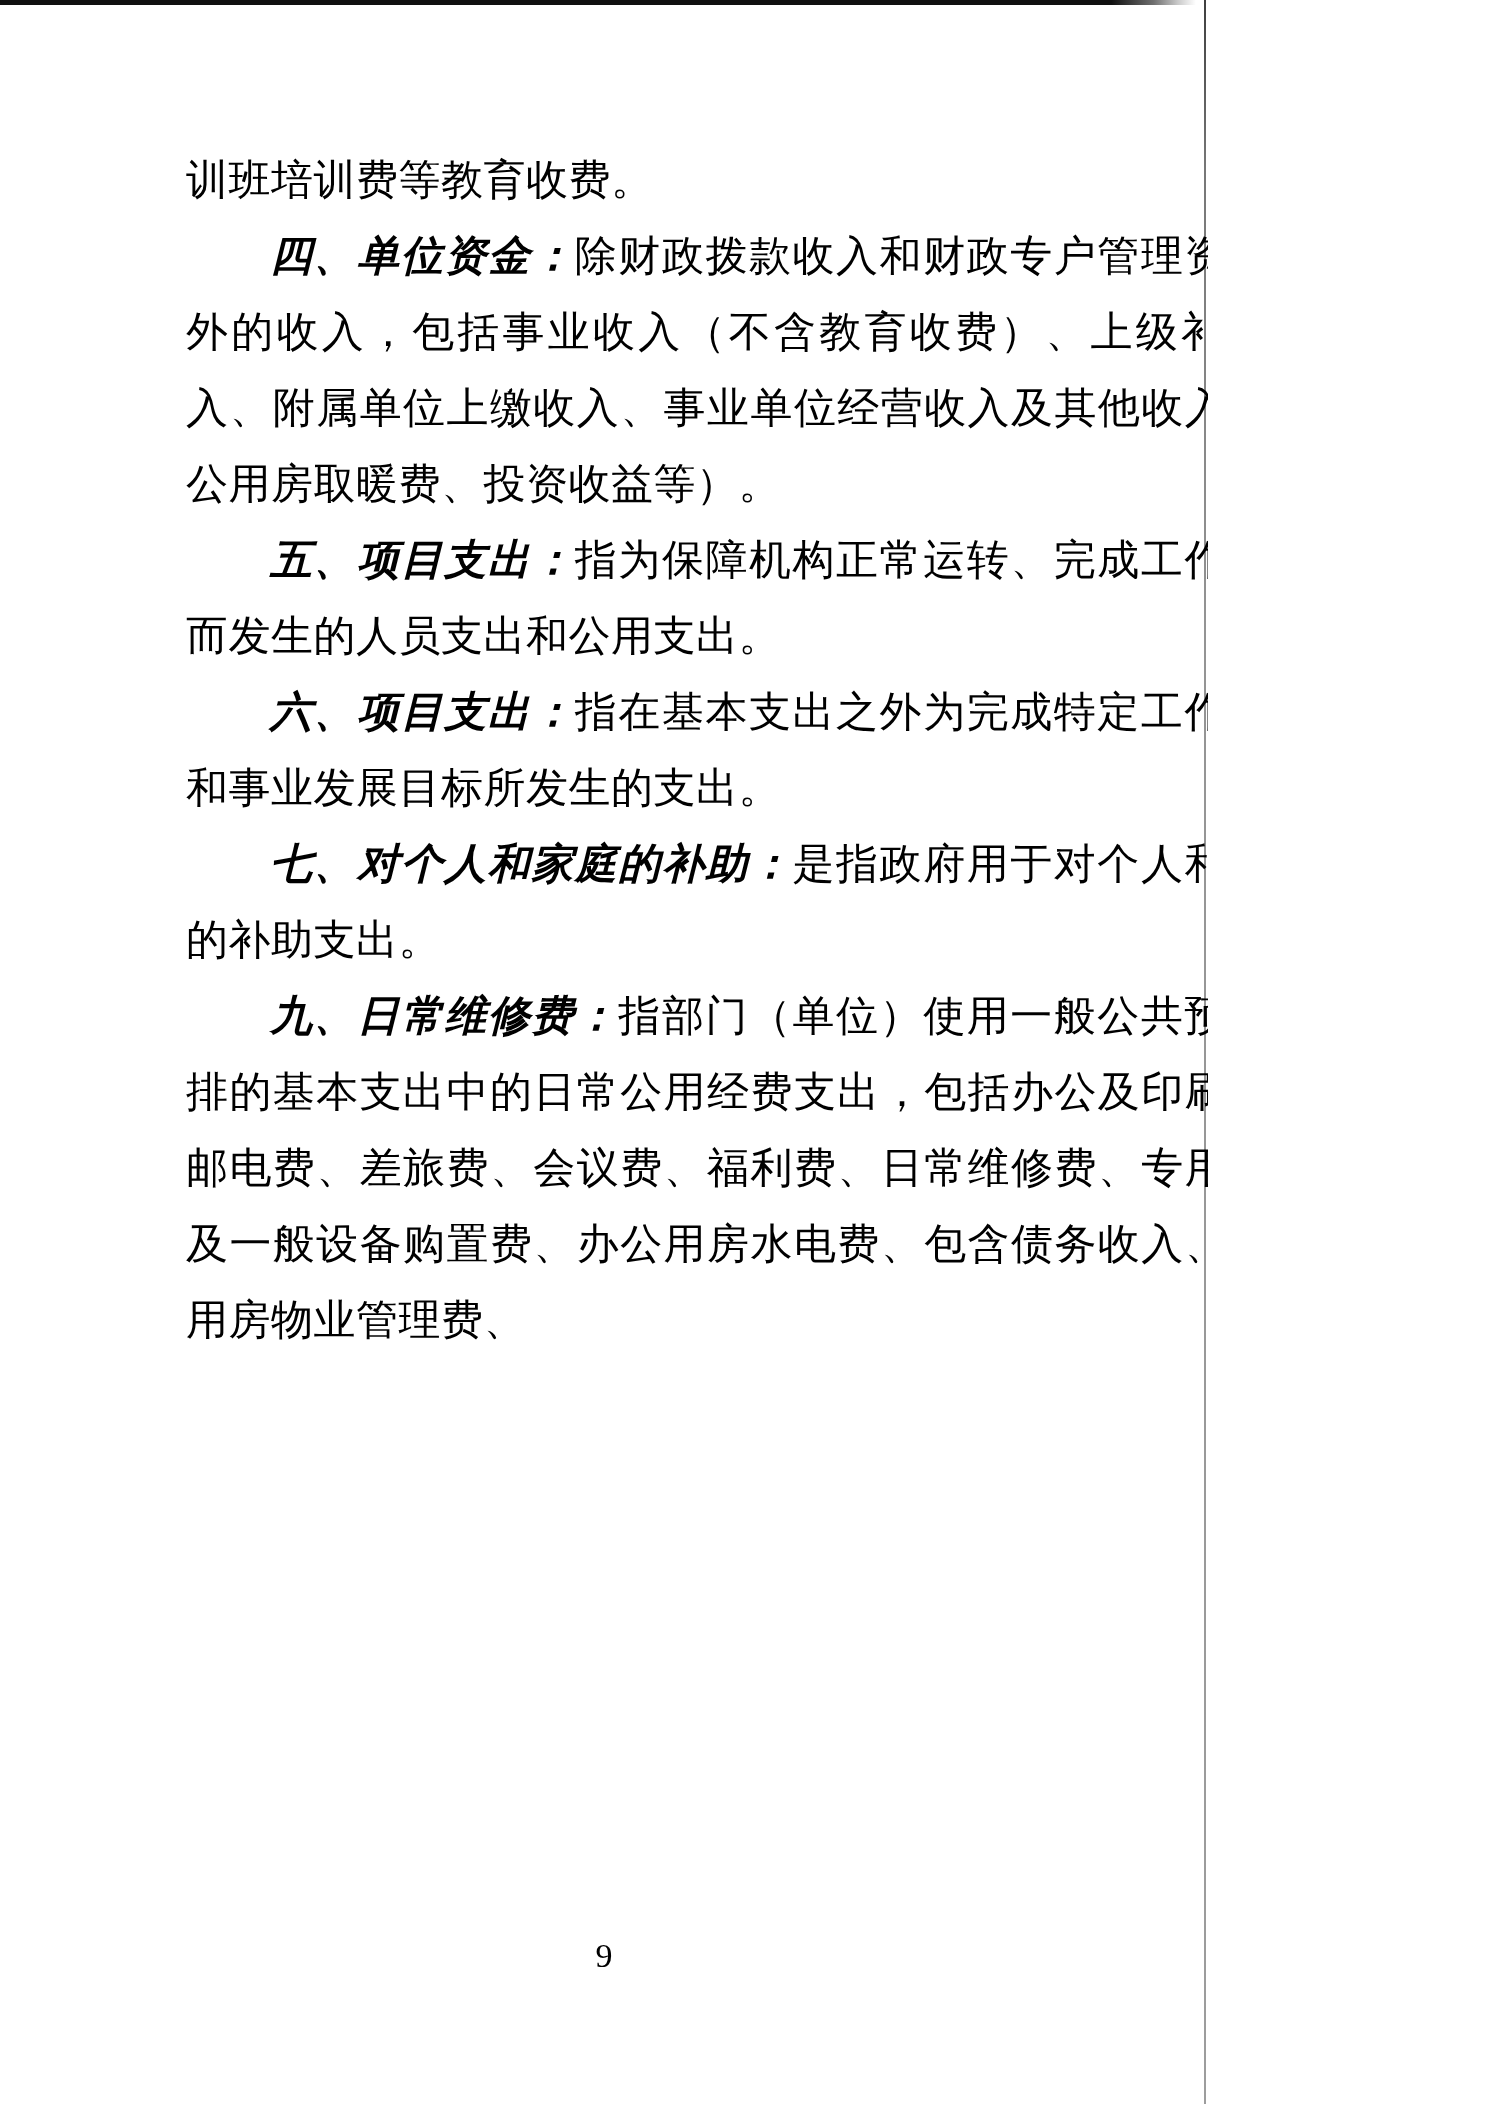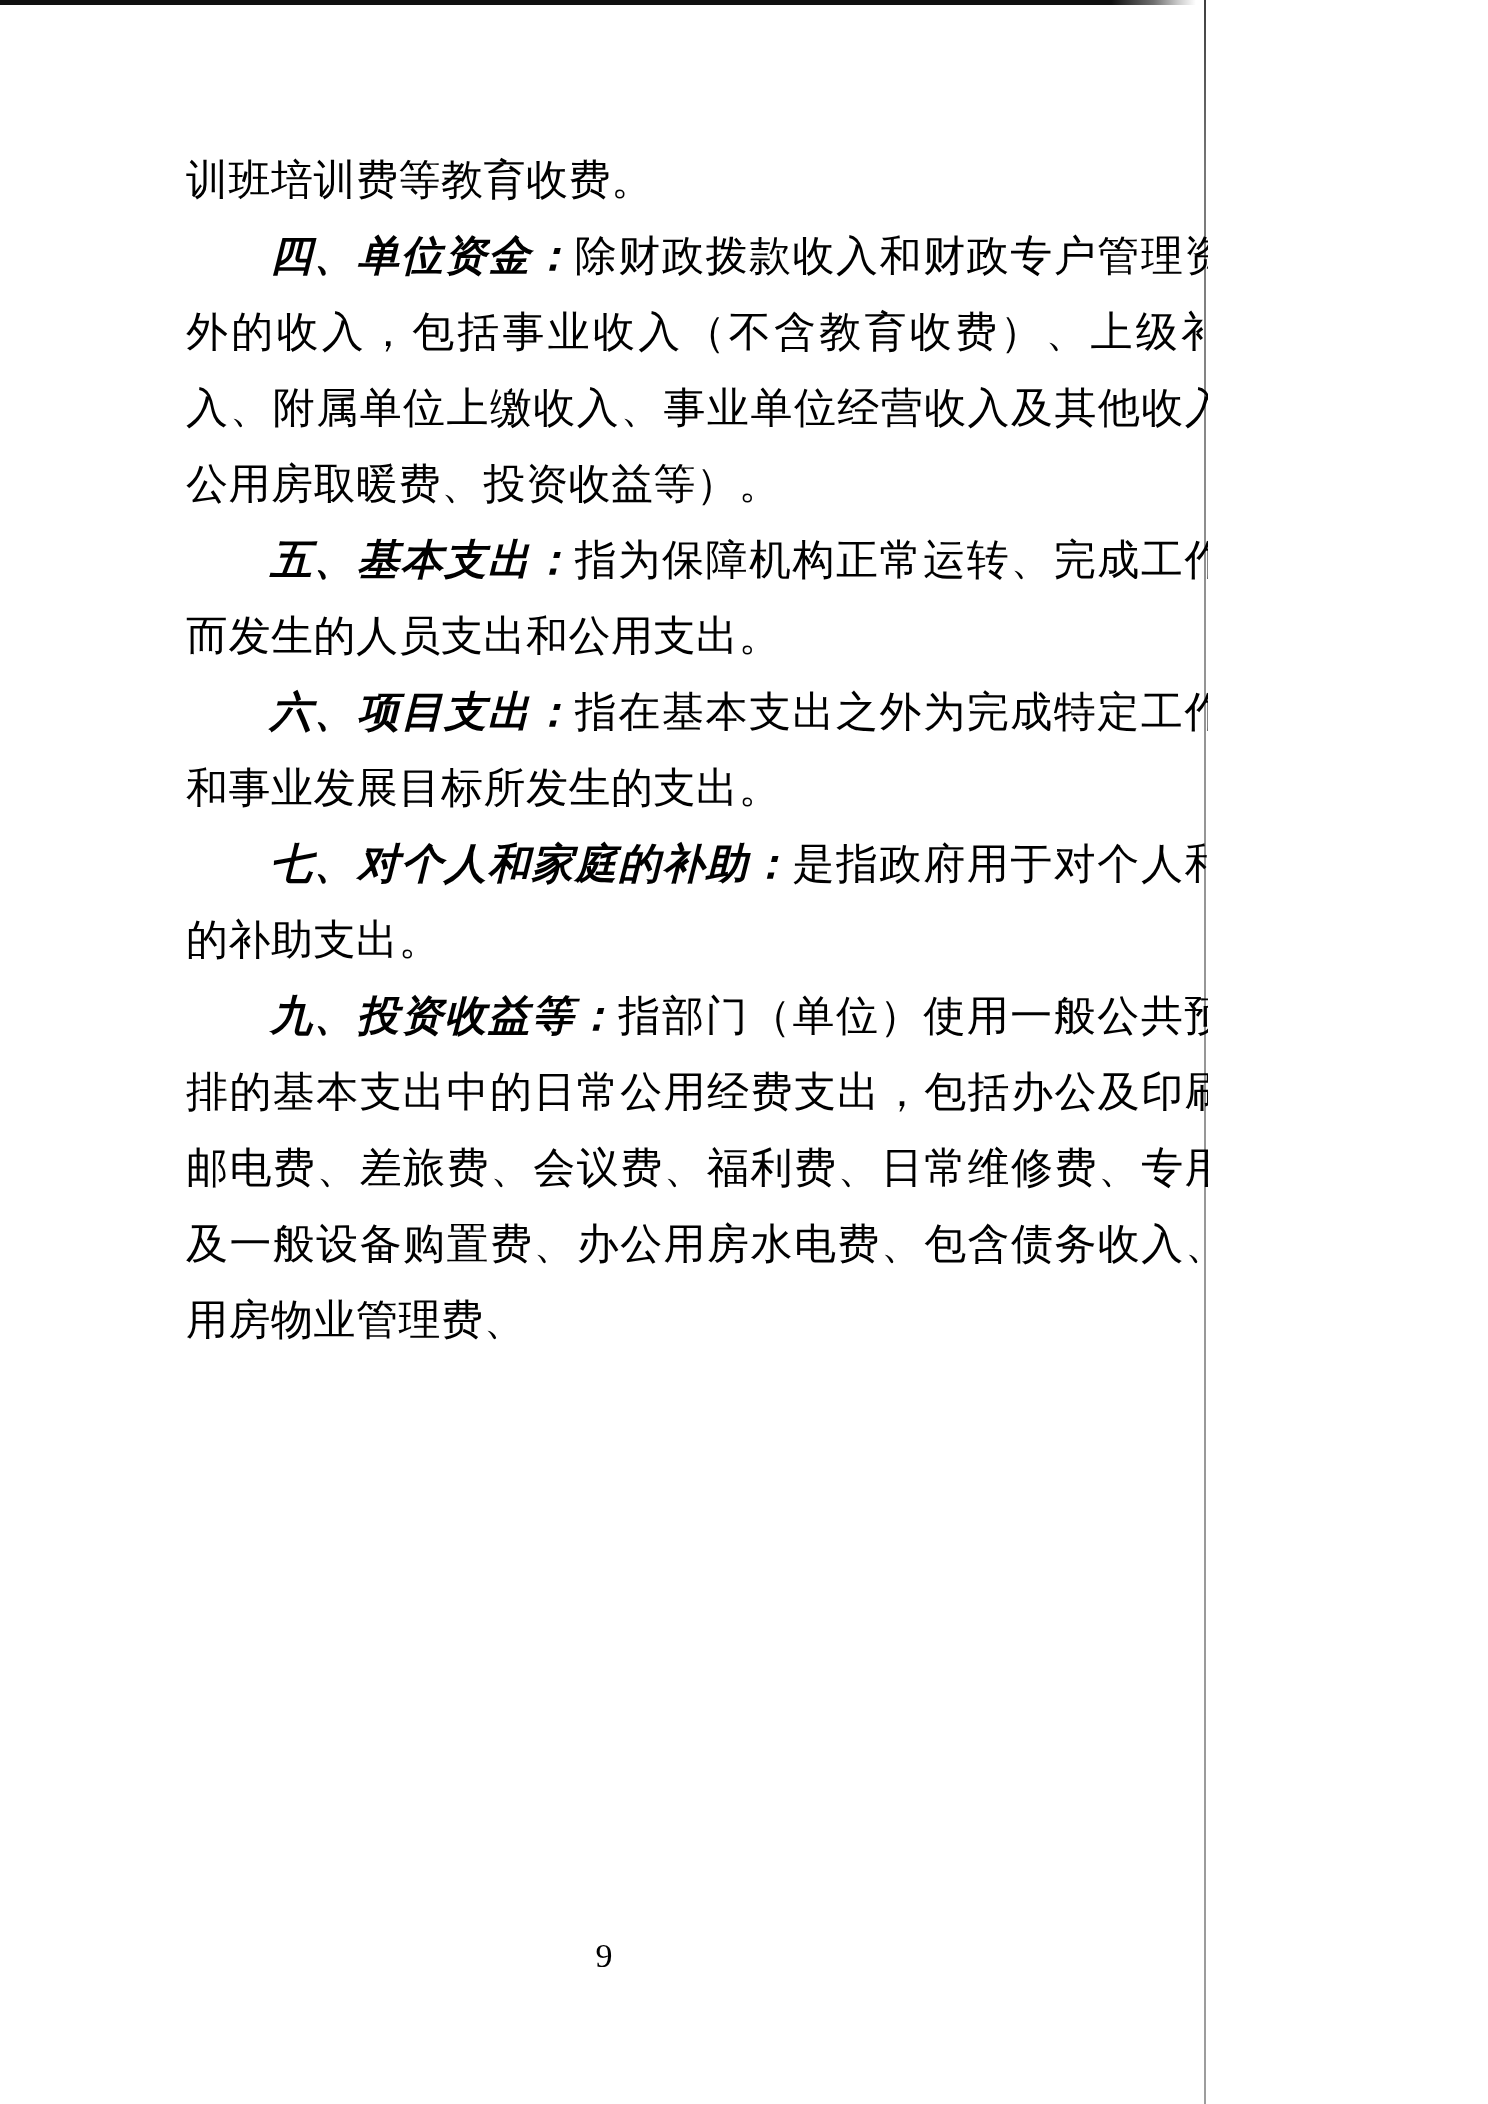--- a/index.html
+++ b/index.html
@@ -78,26 +78,26 @@
 
   <div class="scan-top-bar"></div>
   <div class="scan-right-line"></div>
 
   <div class="text-block">
 
     <p class="para no-indent"><span>训班培训费等教育收费。</span></p>
 
     <p class="para"><b class="term">四、单位资金：</b><span>除财政拨款收入和财政专户管理资金以外的收入，包括事业收入（不含教育收费）、上级补助收入、附属单位上缴收入、事业单位经营收入及其他收入（办公用房取暖费、投资收益等）。</span></p>
 
-    <p class="para"><b class="term">五、基本支出：</b><span>指为保障机构正常运转、完成工作任务而发生的人员支出和公用支出。</span></p>
+    <p class="para"><b class="term">五、项目支出：</b><span>指为保障机构正常运转、完成工作任务而发生的人员支出和公用支出。</span></p>
 
     <p class="para"><b class="term">六、项目支出：</b><span>指在基本支出之外为完成特定工作任务和事业发展目标所发生的支出。</span></p>
 
     <p class="para"><b class="term">七、对个人和家庭的补助：</b><span>是指政府用于对个人和家庭的补助支出。</span></p>
 
 
-    <p class="para"><b class="term">九、投资收益等：</b><span>指部门（单位）使用一般公共预算安排的基本支出中的日常公用经费支出，包括办公及印刷费、邮电费、差旅费、会议费、福利费、日常维修费、专用材料及一般设备购置费、办公用房水电费、包含债务收入、办公用房物业管理费、</span></p>
+    <p class="para"><b class="term">九、日常维修费：</b><span>指部门（单位）使用一般公共预算安排的基本支出中的日常公用经费支出，包括办公及印刷费、邮电费、差旅费、会议费、福利费、日常维修费、专用材料及一般设备购置费、办公用房水电费、包含债务收入、办公用房物业管理费、</span></p>
 
   </div>
 
   <div class="page-number">9</div>
 
 </div>
 
 </body></html>

